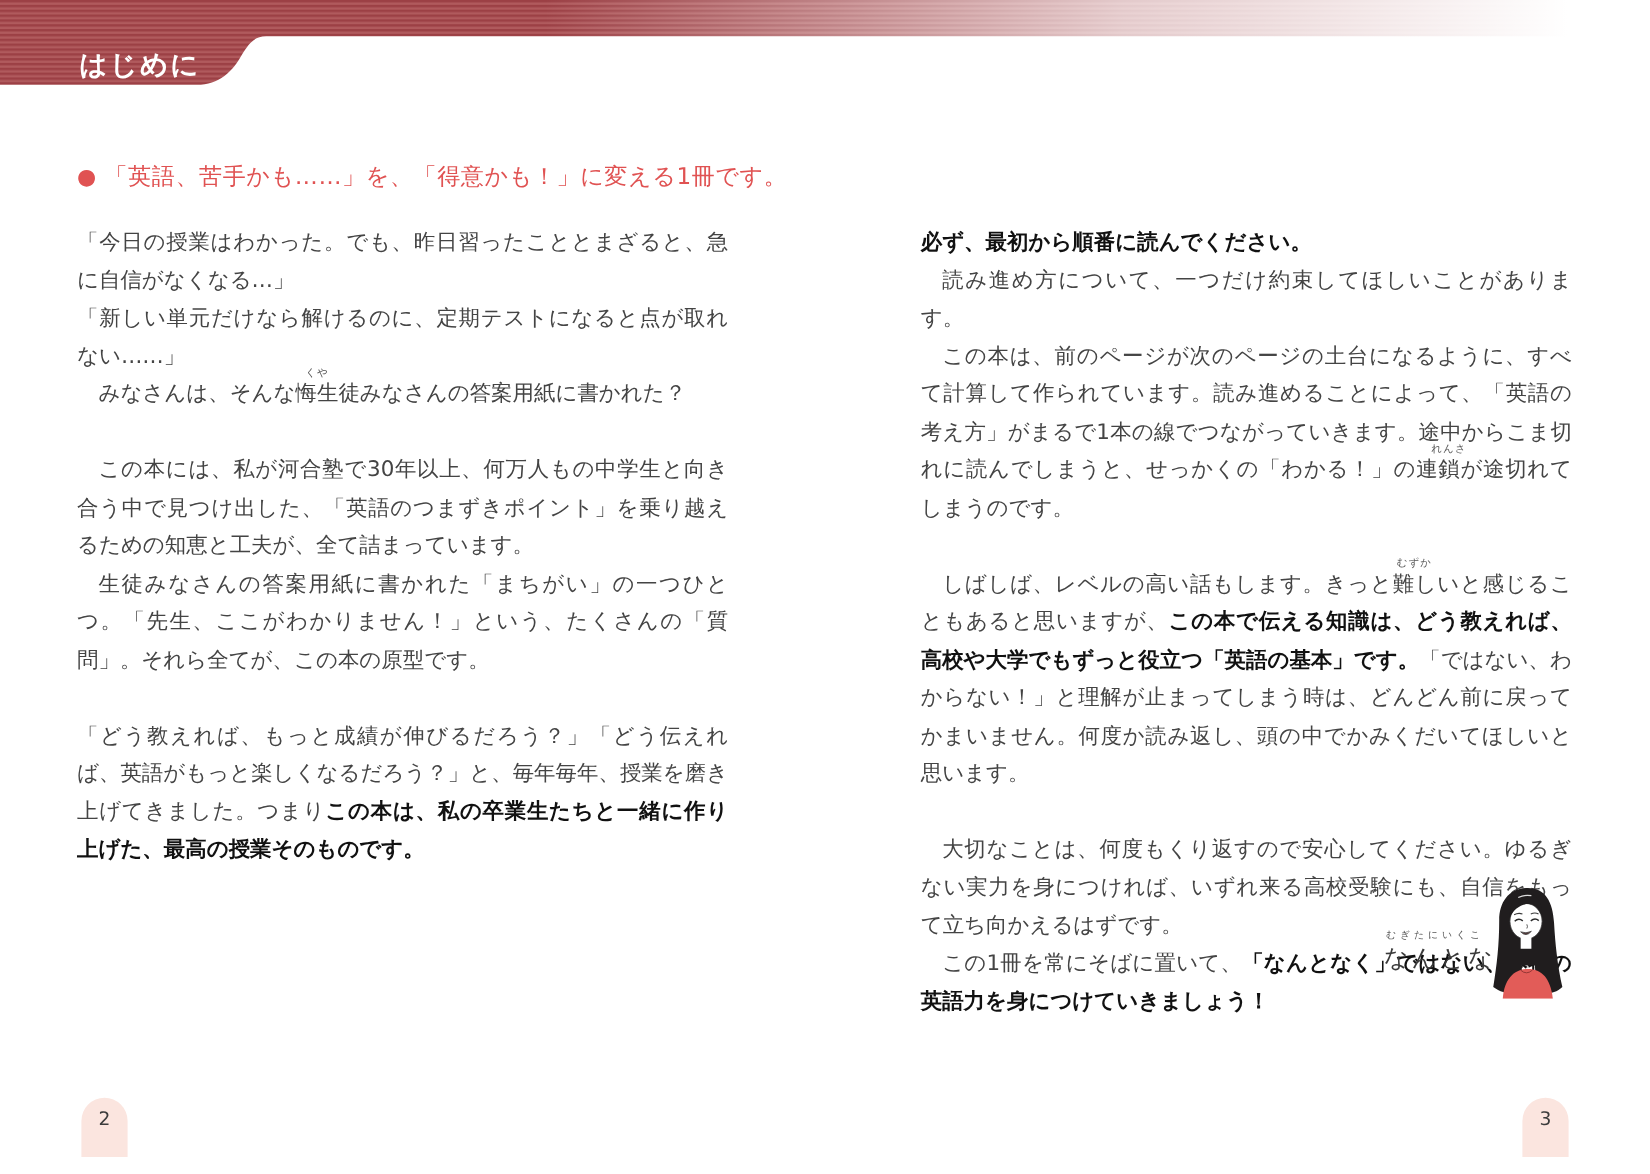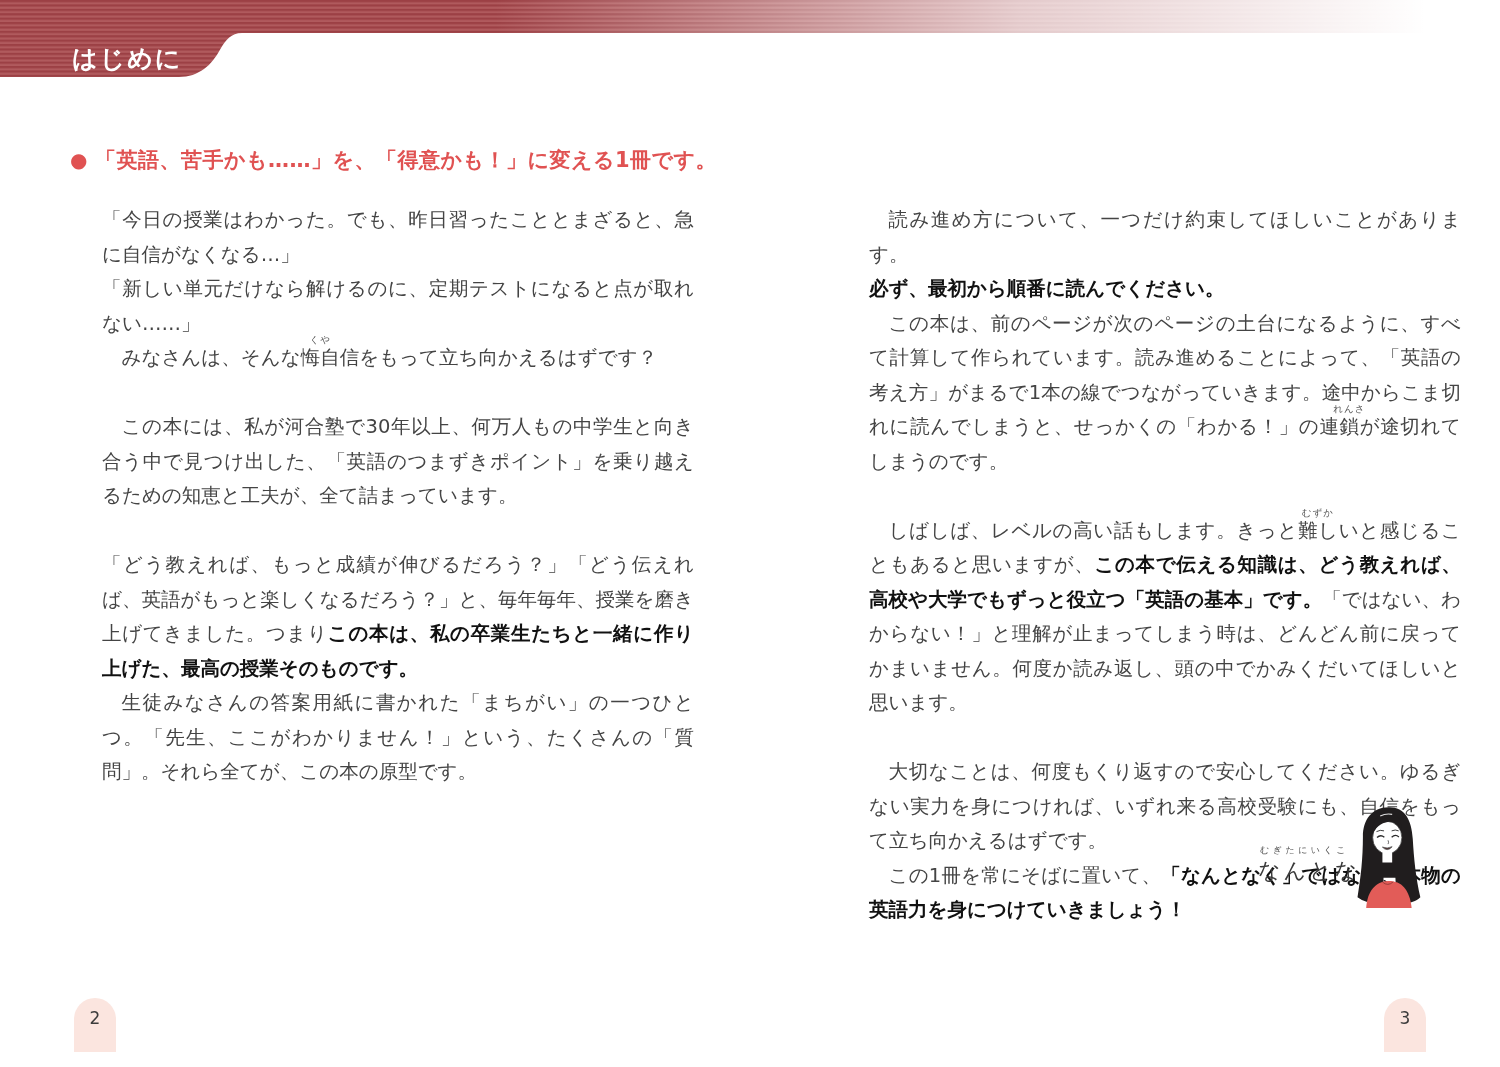--- a/index.html
+++ b/index.html
@@ -11,30 +11,30 @@
   
   .banner-svg { position:absolute; top:0; left:0; display:block; }
   .banner-label {
     position:absolute; top:42px; left:72px;
     font-size:25px; font-weight:bold; color:#ffffff; letter-spacing:2px;
   }
 
   
   .heading {
     position:absolute; top:147px; left:70px;
-    font-size:21px; font-weight:bold; color:#e05252; line-height:27px;
+    font-size:21px; font-weight:normal; color:#e05252; line-height:27px;
     letter-spacing:0.5px; white-space:nowrap;
   }
   .heading .bullet { margin-right:7px; font-size:20px; }
 
   
   .col {
     position:absolute; top:203px; width:592px;
     font-size:19.5px; line-height:34.5px;
-    text-align:justify; text-justify:inter-character;margin-left:32px;
+    text-align:justify; text-justify:inter-character;
   }
   .col-left  { left:70px; }
   .col-right { left:837px; }
   .para { margin:0; }
   .para.ind { text-indent:19.5px; }
   .para.gap { margin-top:34.5px; }
   .bold { font-weight:bold; color:#111111; }
 
   
   .rb { position:relative; }
@@ -89,29 +89,29 @@
   </svg>
   <div class="banner-label">はじめに</div>
 
   <div class="heading">
     <span class="bullet">●</span><span>「英語、苦手かも……」を、「得意かも！」に変える1冊です。</span>
   </div>
 
   <div class="col col-left">
       <p class="para"><span>「今日の授業はわかった。でも、昨日習ったこととまざると、急に自信がなくなる…」</span></p>
       <p class="para"><span>「新しい単元だけなら解けるのに、定期テストになると点が取れない……」</span></p>
-      <p class="para ind"><span>みなさんは、そんな</span><span class="rb"><span>悔</span><span class="rt">くや</span></span><span>自信をもって立ち向かえるはずです？</span></p>
+      <p class="para ind"><span>みなさんは、そんな</span><span class="rb"><span>悔</span><span class="rt">くや</span></span><span>生徒みなさんの答案用紙に書かれた？</span></p>
       <p class="para gap ind"><span>この本には、私が河合塾で30年以上、何万人もの中学生と向き合う中で見つけ出した、「英語のつまずきポイント」を乗り越えるための知恵と工夫が、全て詰まっています。</span></p>
+      <p class="para ind"><span>生徒みなさんの答案用紙に書かれた「まちがい」の一つひとつ。「先生、ここがわかりません！」という、たくさんの「質問」。それら全てが、この本の原型です。</span></p>
       <p class="para gap"><span>「どう教えれば、もっと成績が伸びるだろう？」「どう伝えれば、英語がもっと楽しくなるだろう？」と、毎年毎年、授業を磨き上げてきました。つまり</span><span class="bold">この本は、私の卒業生たちと一緒に作り上げた、最高の授業そのものです。</span></p>
-      <p class="para ind"><span>生徒みなさんの答案用紙に書かれた「まちがい」の一つひとつ。「先生、ここがわかりません！」という、たくさんの「質問」。それら全てが、この本の原型です。</span></p>
     </div>
 
   <div class="col col-right">
+      <p class="para"><span class="bold">必ず、最初から順番に読んでください。</span></p>
       <p class="para ind"><span>読み進め方について、一つだけ約束してほしいことがあります。</span></p>
-      <p class="para"><span class="bold">必ず、最初から順番に読んでください。</span></p>
       <p class="para ind"><span>この本は、前のページが次のページの土台になるように、すべて計算して作られています。読み進めることによって、「英語の考え方」がまるで1本の線でつながっていきます。途中からこま切れに読んでしまうと、せっかくの「わかる！」の</span><span class="rb"><span>連鎖</span><span class="rt">れんさ</span></span><span>が途切れてしまうのです。</span></p>
       <p class="para gap ind"><span>しばしば、レベルの高い話もします。きっと</span><span class="rb"><span>難</span><span class="rt">むずか</span></span><span>しいと感じることもあると思いますが、</span><span class="bold">この本で伝える知識は、どう教えれば、高校や大学でもずっと役立つ「英語の基本」です。</span><span>「ではない、わからない！」と理解が止まってしまう時は、どんどん前に戻ってかまいません。何度か読み返し、頭の中でかみくだいてほしいと思います。</span></p>
       <p class="para gap ind"><span>大切なことは、何度もくり返すので安心してください。ゆるぎない実力を身につければ、いずれ来る高校受験にも、自信をもって立ち向かえるはずです。</span></p>
       <p class="para ind"><span>この1冊を常にそばに置いて、</span><span class="bold">「なんとなく」ではない、本物の英語力を身につけていきましょう！</span></p>
     </div>
 
   <div class="author">
     <div class="author-name">
       <span class="author-furigana">むぎたにいくこ</span><span>なんとなく</span>
     </div>

